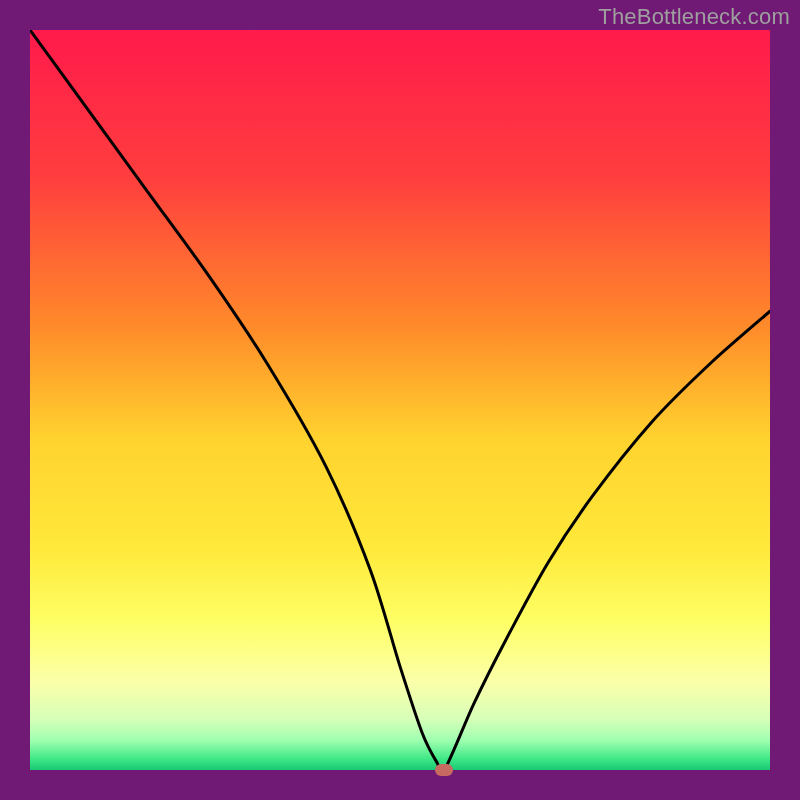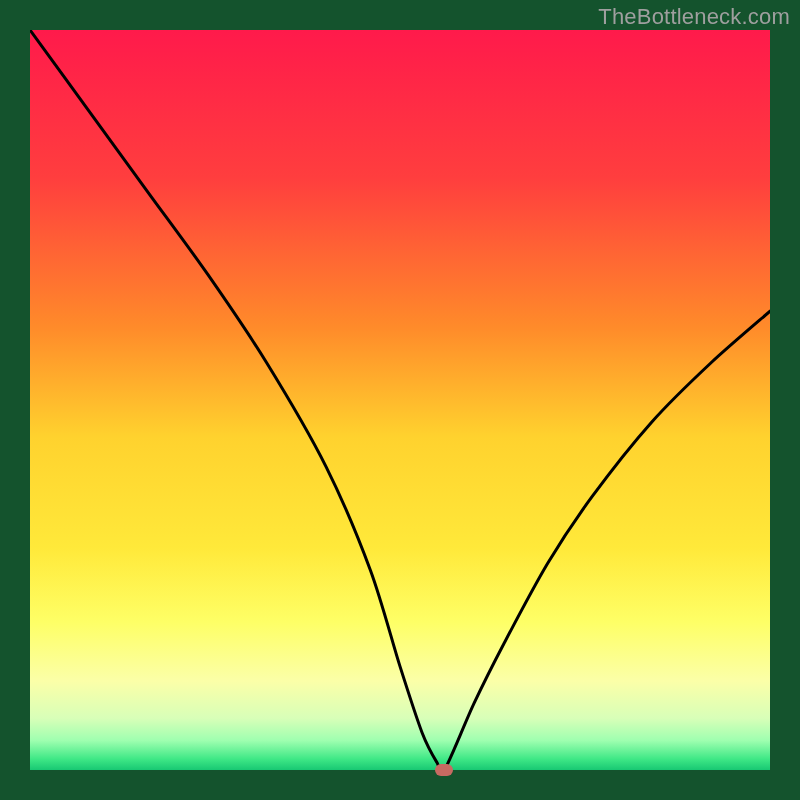--- a/index.html
+++ b/index.html
@@ -8,21 +8,21 @@
     width: 800px;
     height: 800px;
     background: #000;
     overflow: hidden;
     font-family: Arial, Helvetica, sans-serif;
   }
   .frame {
     position: relative;
     width: 800px;
     height: 800px;
-    background: #14532d;
+    background: #701a75;
   }
   .plot-area {
     position: absolute;
     left: 30px;
     top: 30px;
     width: 740px;
     height: 740px;
   }
   .gradient-bg {
     position: absolute;

